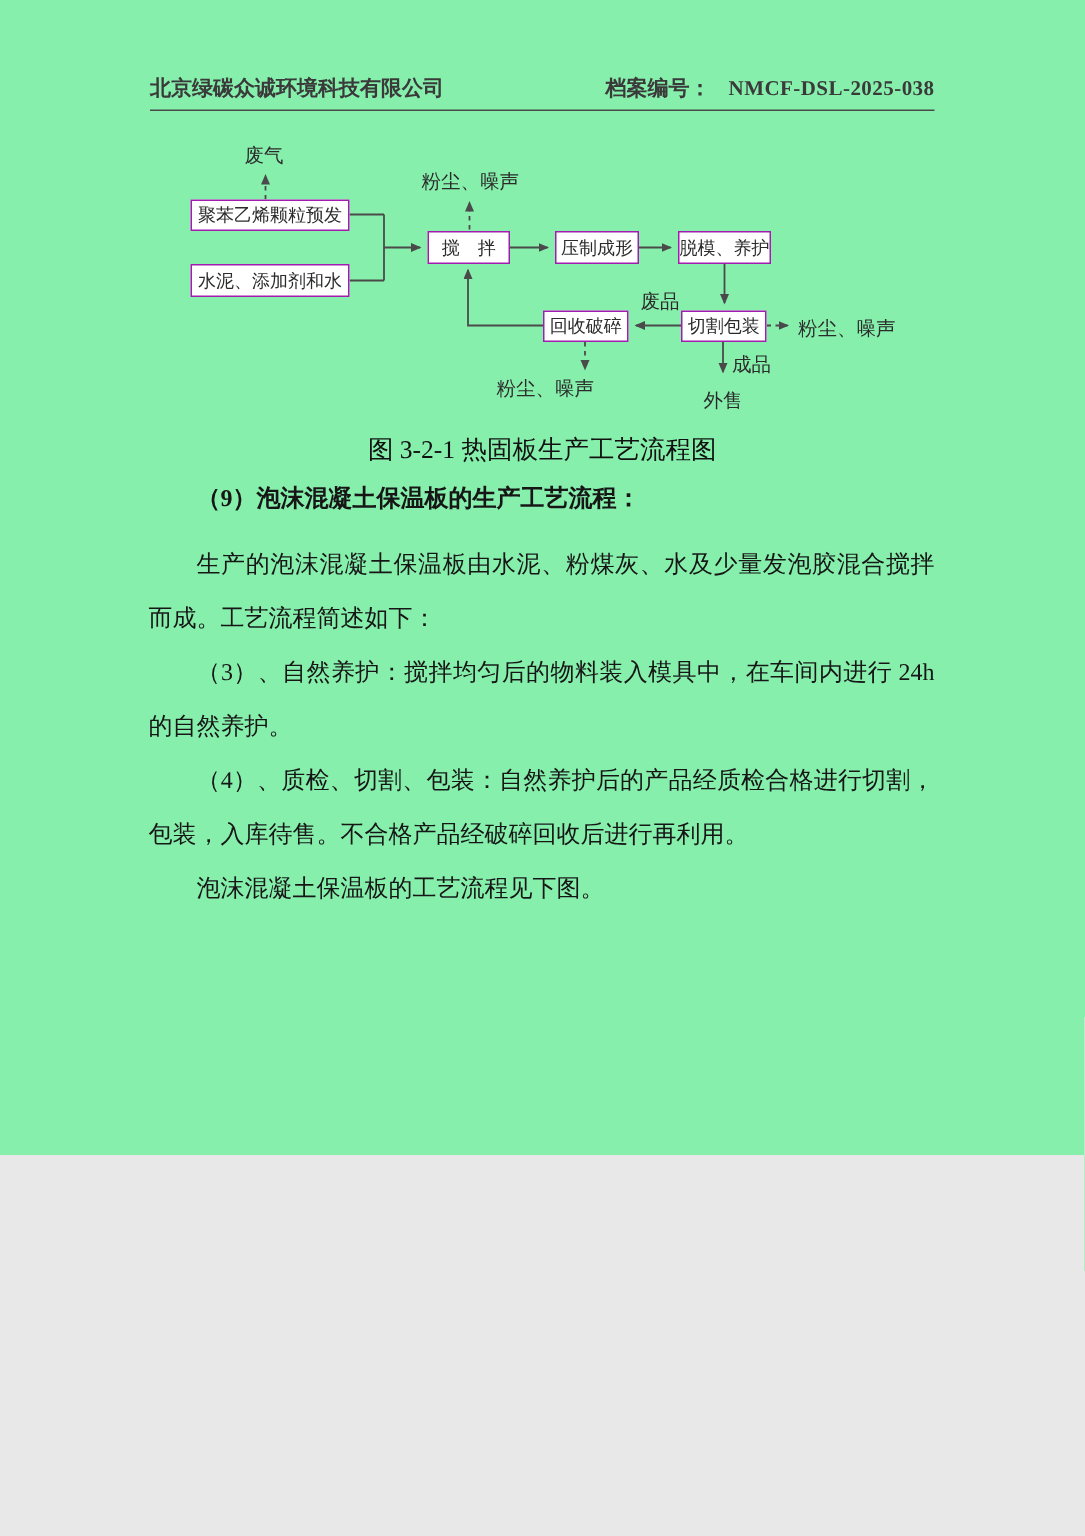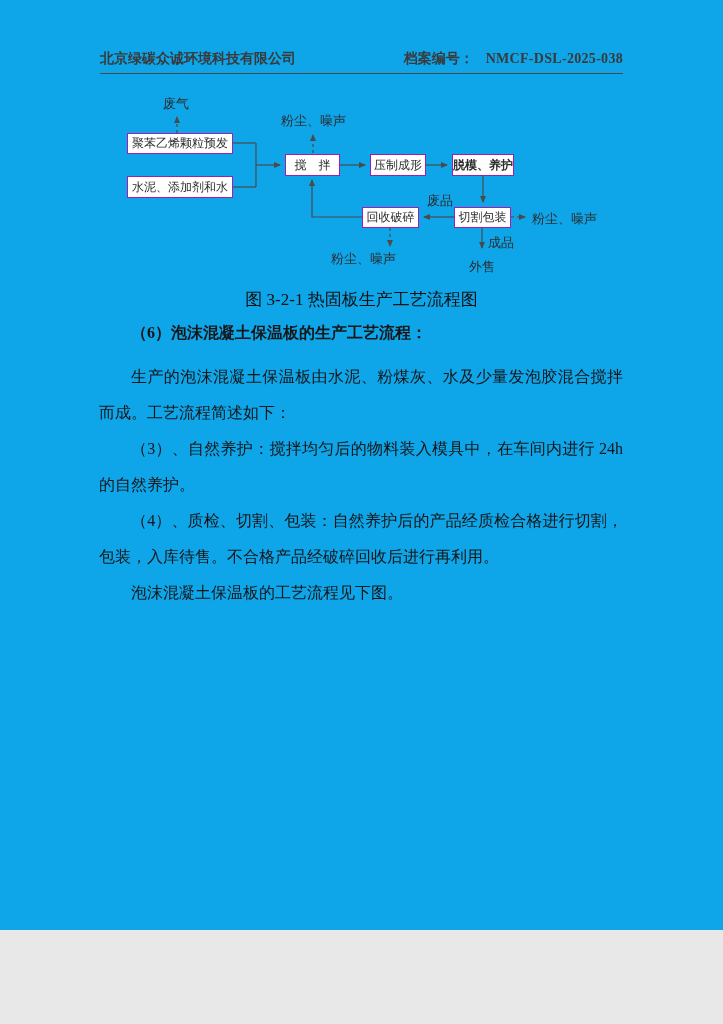--- a/index.html
+++ b/index.html
@@ -1,17 +1,17 @@
 <!DOCTYPE html>
 <html><head>
 <meta charset="utf-8">
 <style>
   html,body{margin:0;padding:0;background:#e8e8e8;}
   .page{
-    position:relative;width:723px;height:930px;background:#0ea5e9;
+    position:relative;width:723px;height:770px;background:#86efac;
     font-family:"Liberation Serif","DejaVu Serif",serif;color:#1f1f1f;
     overflow:hidden;margin:0 auto;
   }
   
   .header{
     position:absolute;left:100px;top:50px;width:523px;
     display:flex;justify-content:space-between;align-items:baseline;
     border-bottom:1.5px solid #4a4a4a;padding-bottom:5px;
     font-size:14px;font-weight:bold;color:#3a3a3a;
   }
@@ -73,37 +73,37 @@
         <path d="M390,143 V161" stroke-dasharray="3,3" marker-end="url(#arr)"></path>
         <path d="M511,132 H525" stroke-dasharray="3,3" marker-end="url(#arr)"></path>
         <path d="M482,143 V163" marker-end="url(#arr)"></path>
       </g>
     </svg>
 
     <div class="fbox" style="left:127px;top:48px;width:106px;height:21px;">聚苯乙烯颗粒预发</div>
     <div class="fbox" style="left:127px;top:91px;width:106px;height:22px;">水泥、添加剂和水</div>
     <div class="fbox" style="left:285px;top:69px;width:55px;height:22px;">搅　拌</div>
     <div class="fbox" style="left:370px;top:69px;width:56px;height:22px;">压制成形</div>
-    <div class="fbox" style="left:452px;top:69px;width:62px;height:22px;font-weight:bold;">脱模、养护</div>
+    <div class="fbox" style="left:452px;top:69px;width:62px;height:22px;">脱模、养护</div>
     <div class="fbox" style="left:454px;top:122px;width:57px;height:21px;">切割包装</div>
     <div class="fbox" style="left:362px;top:122px;width:57px;height:21px;">回收破碎</div>
 
     <div class="flabel" style="left:163px;top:10px;">废气</div>
     <div class="flabel" style="left:281px;top:27px;">粉尘、噪声</div>
     <div class="flabel" style="left:532px;top:125px;">粉尘、噪声</div>
     <div class="flabel" style="left:331px;top:165px;">粉尘、噪声</div>
     <div class="flabel" style="left:427px;top:107px;">废品</div>
     <div class="flabel" style="left:488px;top:149px;">成品</div>
     <div class="flabel" style="left:469px;top:173px;">外售</div>
   </div>
 
   <div class="caption">图 3-2-1 热固板生产工艺流程图</div>
 
   <div class="bodytext">
-    <p class="heading">（6）泡沫混凝土保温板的生产工艺流程：</p>
+    <p class="heading">（9）泡沫混凝土保温板的生产工艺流程：</p>
     <p class="para first">生产的泡沫混凝土保温板由水泥、粉煤灰、水及少量发泡胶混合搅拌而成。工艺流程简述如下：</p>
     <p class="para">（3）、自然养护：搅拌均匀后的物料装入模具中，在车间内进行 24h 的自然养护。</p>
     <p class="para">（4）、质检、切割、包装：自然养护后的产品经质检合格进行切割，包装，入库待售。不合格产品经破碎回收后进行再利用。</p>
     <p class="para">泡沫混凝土保温板的工艺流程见下图。</p>
   </div>
 
   <div class="footer">- 11 -</div>
 
 </div>
 

